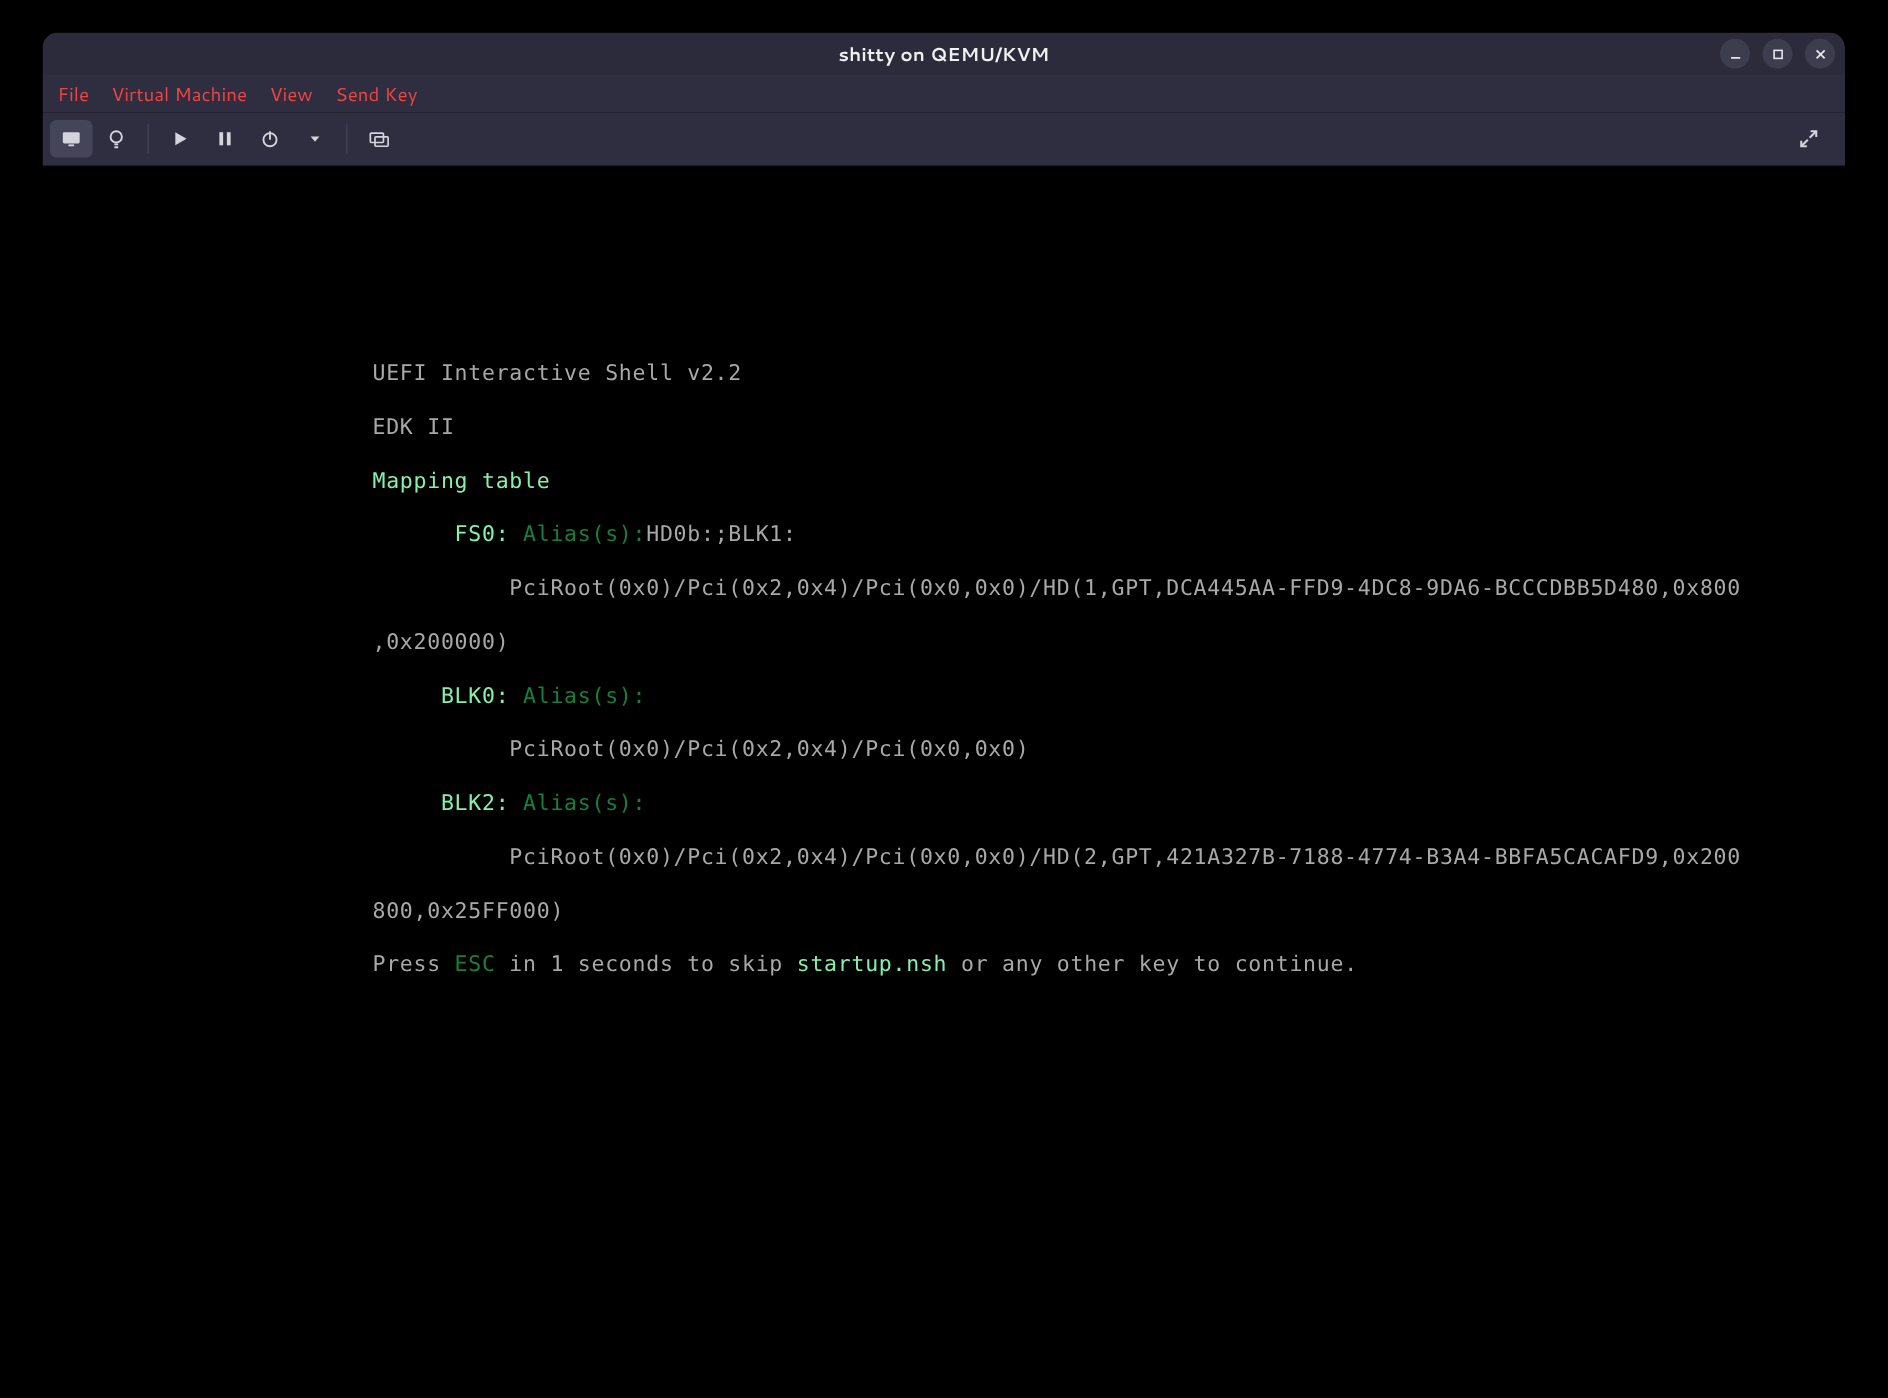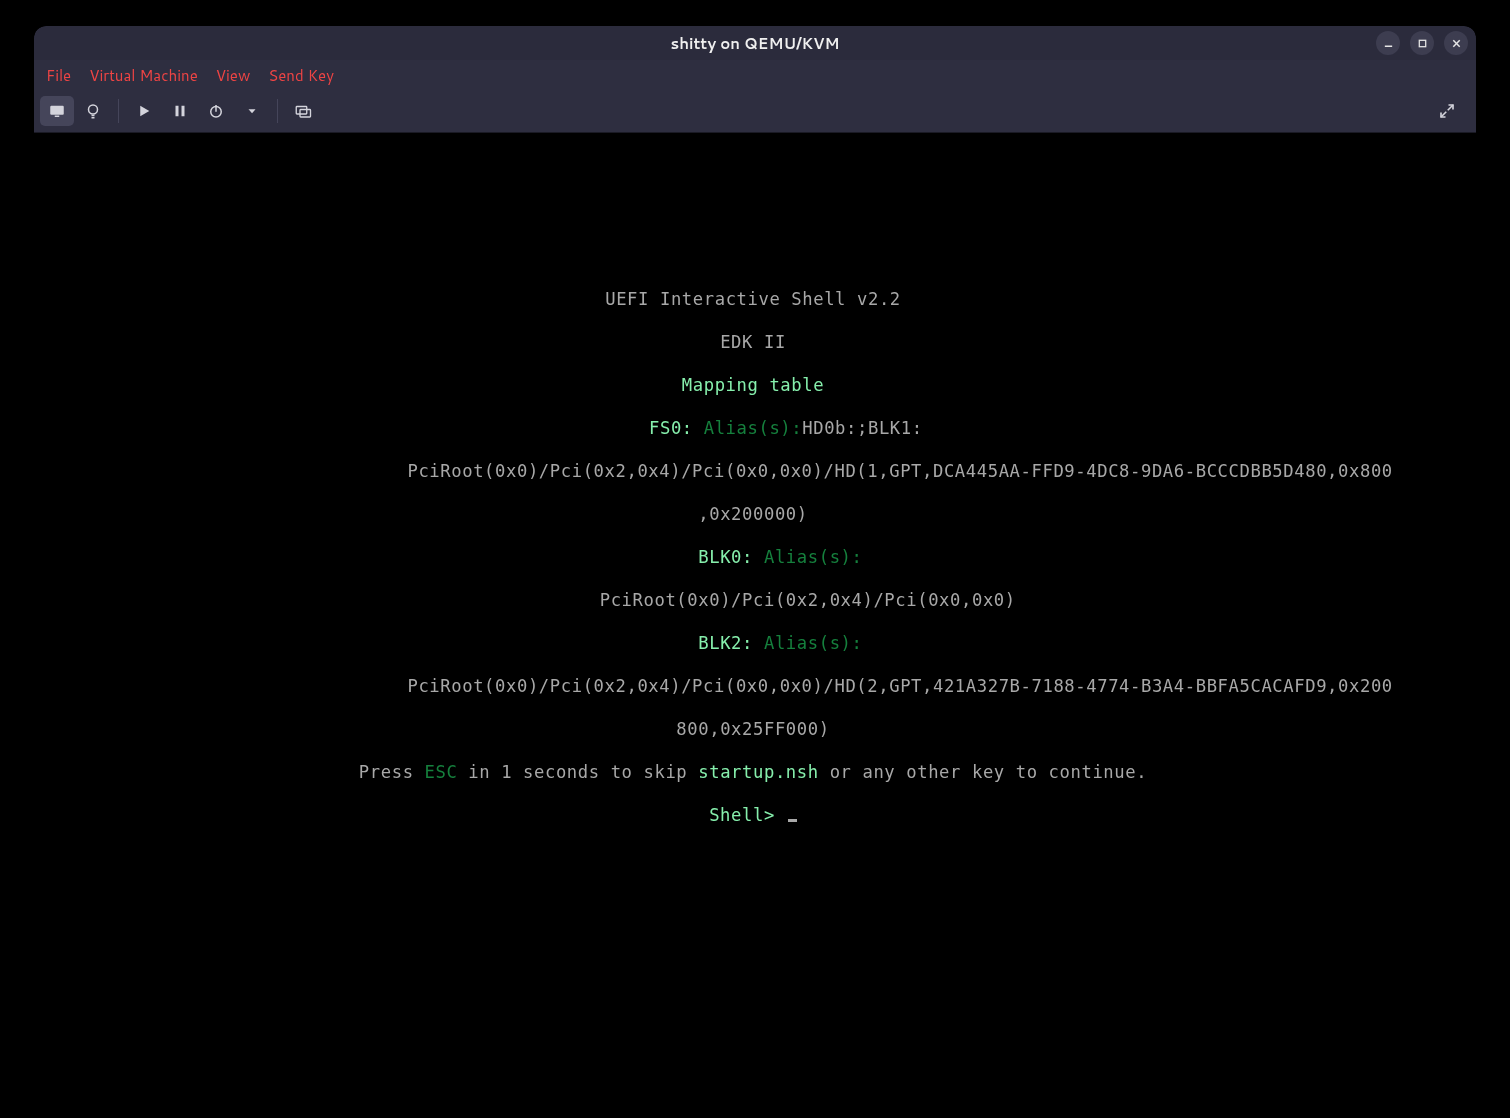--- a/index.html
+++ b/index.html
@@ -114,21 +114,21 @@
     left: 264px;
     top: 134px;
     width: 910px;
     font-family: "DejaVu Sans Mono", "Liberation Mono", monospace;
     font-size: 17.2px;
     line-height: 21.5px;
     letter-spacing: 0.6px;
     color: #a8a8a8;
     white-space: pre;
   }
-  .console .ln { display: block; text-align: center; }
+  .console .ln { display: block; }
   .yl { color: #86efac; }
   .wh { color: #15803d; }
   .gr { color: #a8a8a8; }
   .cursor {
     display: inline-block;
     width: 9px;
     height: 3px;
     background: #a8a8a8;
     vertical-align: -1px;
     margin-left: 2px;
@@ -230,17 +230,16 @@
 <span class="ln"><span class="yl">Mapping table</span></span>
 <span class="ln">      <span class="yl">FS0:</span><span class="wh"> Alias(s):</span><span class="gr">HD0b:;BLK1:</span></span>
 <span class="ln gr">          PciRoot(0x0)/Pci(0x2,0x4)/Pci(0x0,0x0)/HD(1,GPT,DCA445AA-FFD9-4DC8-9DA6-BCCCDBB5D480,0x800</span>
 <span class="ln gr">,0x200000)</span>
 <span class="ln">     <span class="yl">BLK0:</span><span class="wh"> Alias(s):</span></span>
 <span class="ln gr">          PciRoot(0x0)/Pci(0x2,0x4)/Pci(0x0,0x0)</span>
 <span class="ln">     <span class="yl">BLK2:</span><span class="wh"> Alias(s):</span></span>
 <span class="ln gr">          PciRoot(0x0)/Pci(0x2,0x4)/Pci(0x0,0x0)/HD(2,GPT,421A327B-7188-4774-B3A4-BBFA5CACAFD9,0x200</span>
 <span class="ln gr">800,0x25FF000)</span>
 <span class="ln"><span class="gr">Press </span><span class="wh">ESC</span><span class="gr"> in 1 seconds to skip </span><span class="yl">startup.nsh</span><span class="gr"> or any other key to continue.</span></span>
-<span class="ln"><span class="yl">Shell&gt; </span><span class="cursor"></span></span>
     </div>
   </div>
 
 </div>
 
 </body></html>

